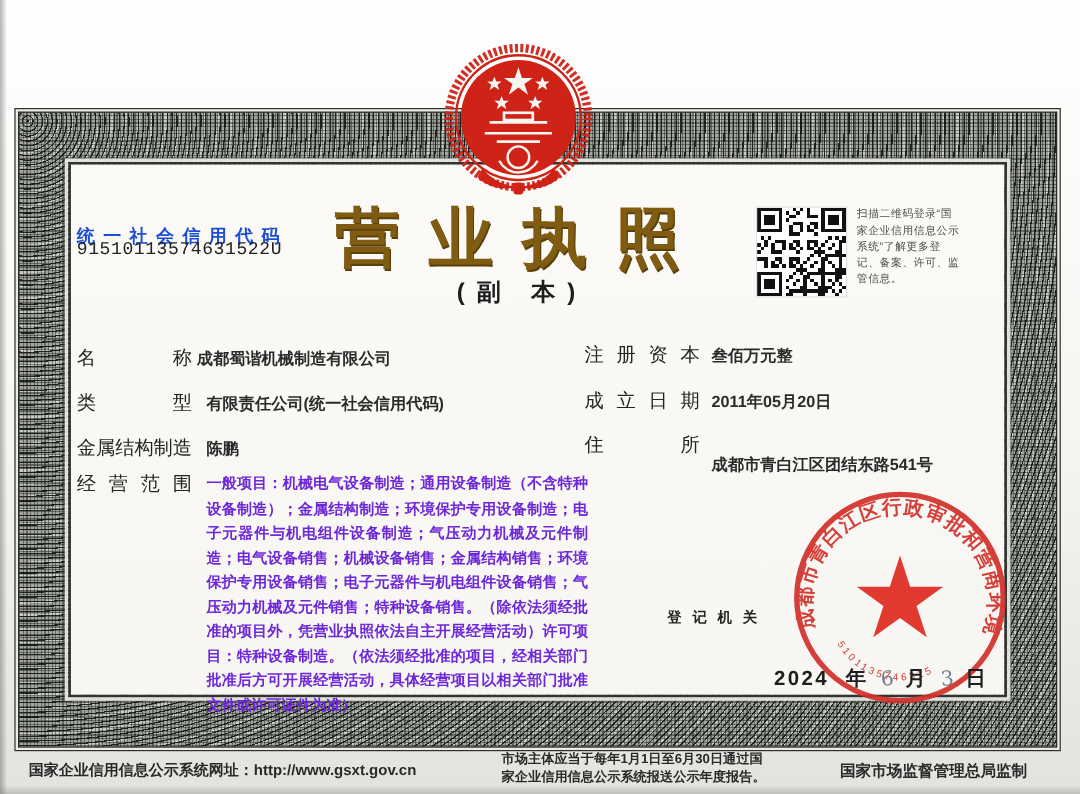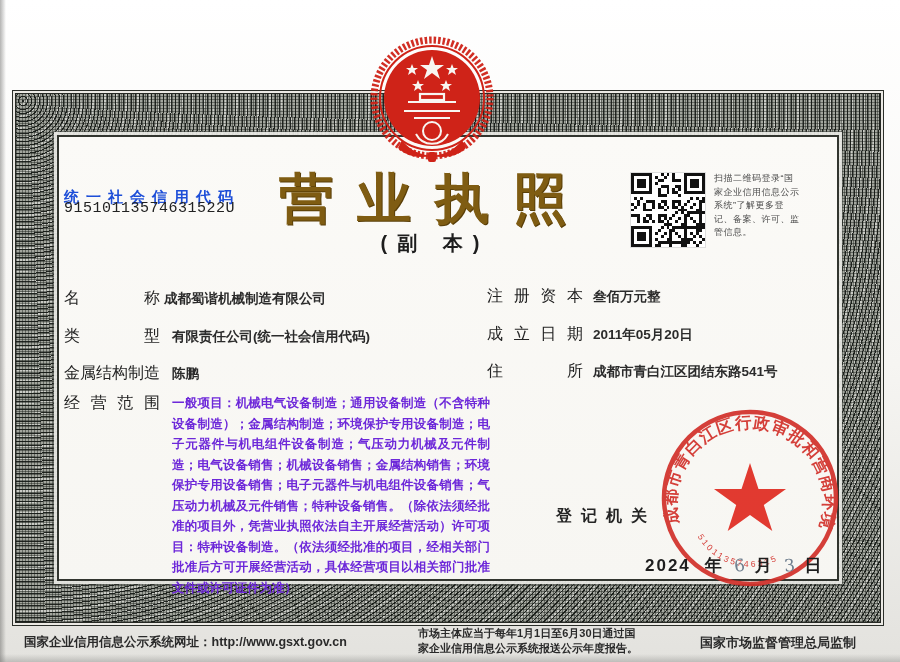--- a/index.html
+++ b/index.html
@@ -54,22 +54,22 @@
   .flabel{display:inline-block;width:96px;text-align:justify;text-align-last:justify;font-size:16px;font-weight:400;color:#242424;vertical-align:top;}
   .fvalue{display:inline-block;font-size:13.5px;font-weight:600;color:#2b2b2b;vertical-align:top;padding-top:2px;}
   .row{position:absolute;}
   .row-name{left:64px;top:288px;}   .row-name .fvalue{margin-left:4px;}
   .row-type{left:64px;top:326px;}   .row-type .fvalue{margin-left:12px;}
   .row-rep{left:64px;top:363px;}    .row-rep .fvalue{margin-left:12px;}
   .row-scope{left:64px;top:393px;width:430px;}
   .scope-text{display:inline-block;width:318px;margin-left:12px;font-size:12.5px;line-height:20.5px;font-weight:600;color:#6d28d9;text-align:justify;}
   .row-capital{left:487px;top:286px;} .row-capital .fvalue{margin-left:10px;}
   .row-estdate{left:487px;top:324px;} .row-estdate .fvalue{margin-left:10px;}
-  .row-address{left:487px;top:361px;} .row-address .fvalue{margin-left:10px;}
-  .authority{position:absolute;left:556px;top:506px;font-size:16px;font-weight:700;color:#242424;letter-spacing:9px;}
+  .row-address{left:487px;top:361px;} .row-address .fvalue{margin-left:10px;margin-top:16px;}
+  .authority{position:absolute;left:556px;top:506px;font-size:12px;font-weight:700;color:#242424;letter-spacing:9px;}
 
   
   .stamp{position:absolute;left:657px;top:405px;width:186px;height:186px;opacity:.92;}
   .issue-date{position:absolute;left:645px;top:554px;font-size:17px;font-weight:700;color:#1e1e1e;letter-spacing:2px;}
   .issue-date span{display:inline-block;}
   .d-year{margin-right:8px;}
   .d-month,.d-day{color:#6f7e8e;font-family:"DejaVu Serif",serif;font-weight:400;transform:rotate(-6deg);margin:0 2px;}
   .d-unit{margin:0 8px 0 6px;}
 
   

